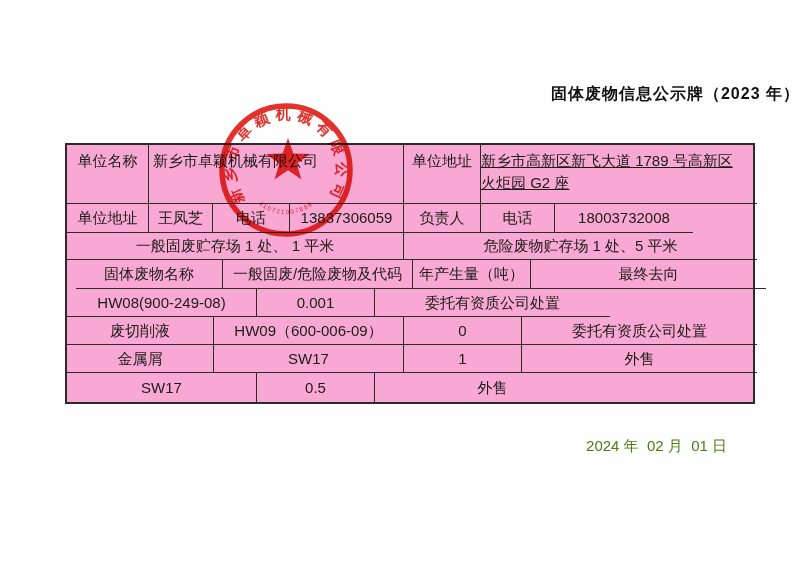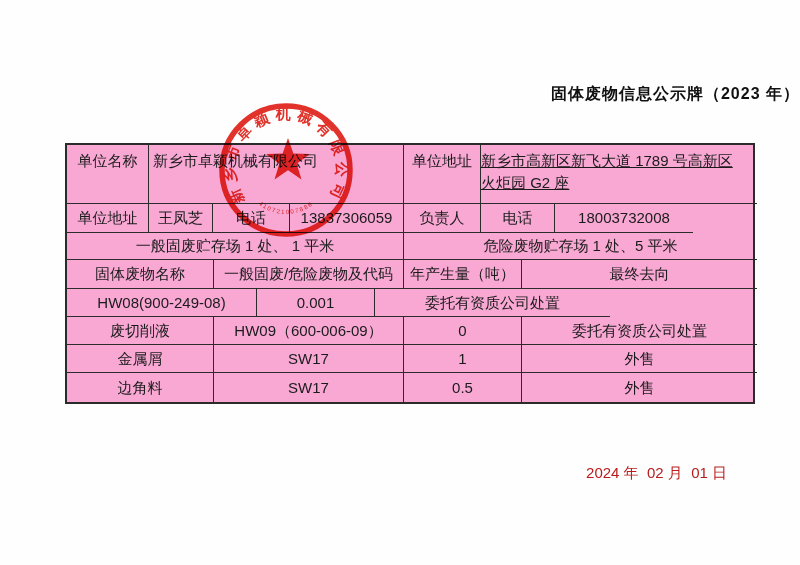--- a/index.html
+++ b/index.html
@@ -38,30 +38,30 @@
     line-height:20px;
     overflow:hidden;
     flex:0 0 auto;
   }
   .cell.last{border-right:none;}
   .trow.lastrow .cell{border-bottom:none;}
   .r1{height:59px;}
   .r1 .cell{align-items:flex-start;padding-top:5px;line-height:22px;}
   .r2{height:29px;}
   .r3{height:27px;}
-  .r4{height:29px;}
+  .r4{height:29px;padding-left:9px;}
   .rd{height:28px;}
   .r8{height:29px;}
   .company-cell{justify-content:flex-start;padding-left:4px;text-align:left;}
   .addr-cell{display:block;padding-top:3px;line-height:27px;text-align:left;text-decoration:underline;}
   .date-line{
     position:absolute;
-    top:464px;right:73px;
+    top:437px;right:73px;
     font-size:15px;
-    color:#b91c1c;
+    color:#4d7c0f;
     white-space:pre;
   }
   .seal{
     position:absolute;
     left:214px;top:98px;
     width:144px;height:144px;
     mix-blend-mode:multiply;
     opacity:0.93;
     pointer-events:none;
   }
@@ -119,21 +119,20 @@
       <div class="cell" style="width:118px">0</div>
       <div class="cell last" style="width:235px">委托有资质公司处置</div>
     </div>
     <div class="trow rd">
       <div class="cell" style="width:147px">金属屑</div>
       <div class="cell" style="width:190px">SW17</div>
       <div class="cell" style="width:118px">1</div>
       <div class="cell last" style="width:235px">外售</div>
     </div>
     <div class="trow r8 lastrow">
-      <div class="cell" style="width:147px">边角料</div>
       <div class="cell" style="width:190px">SW17</div>
       <div class="cell" style="width:118px">0.5</div>
       <div class="cell last" style="width:235px">外售</div>
     </div>
 
   </div>
 
   <svg class="seal" viewBox="0 0 144 144">
     <circle cx="72" cy="72" r="64" fill="none" stroke="#e0231a" stroke-width="5.5"></circle>
     <polygon fill="#e0231a" points="74,40 79.4,55.6 95.9,55.9 82.7,65.8 87.5,81.6 74,72.2 60.5,81.6 65.3,65.8 52.1,55.9 68.6,55.6"></polygon>

